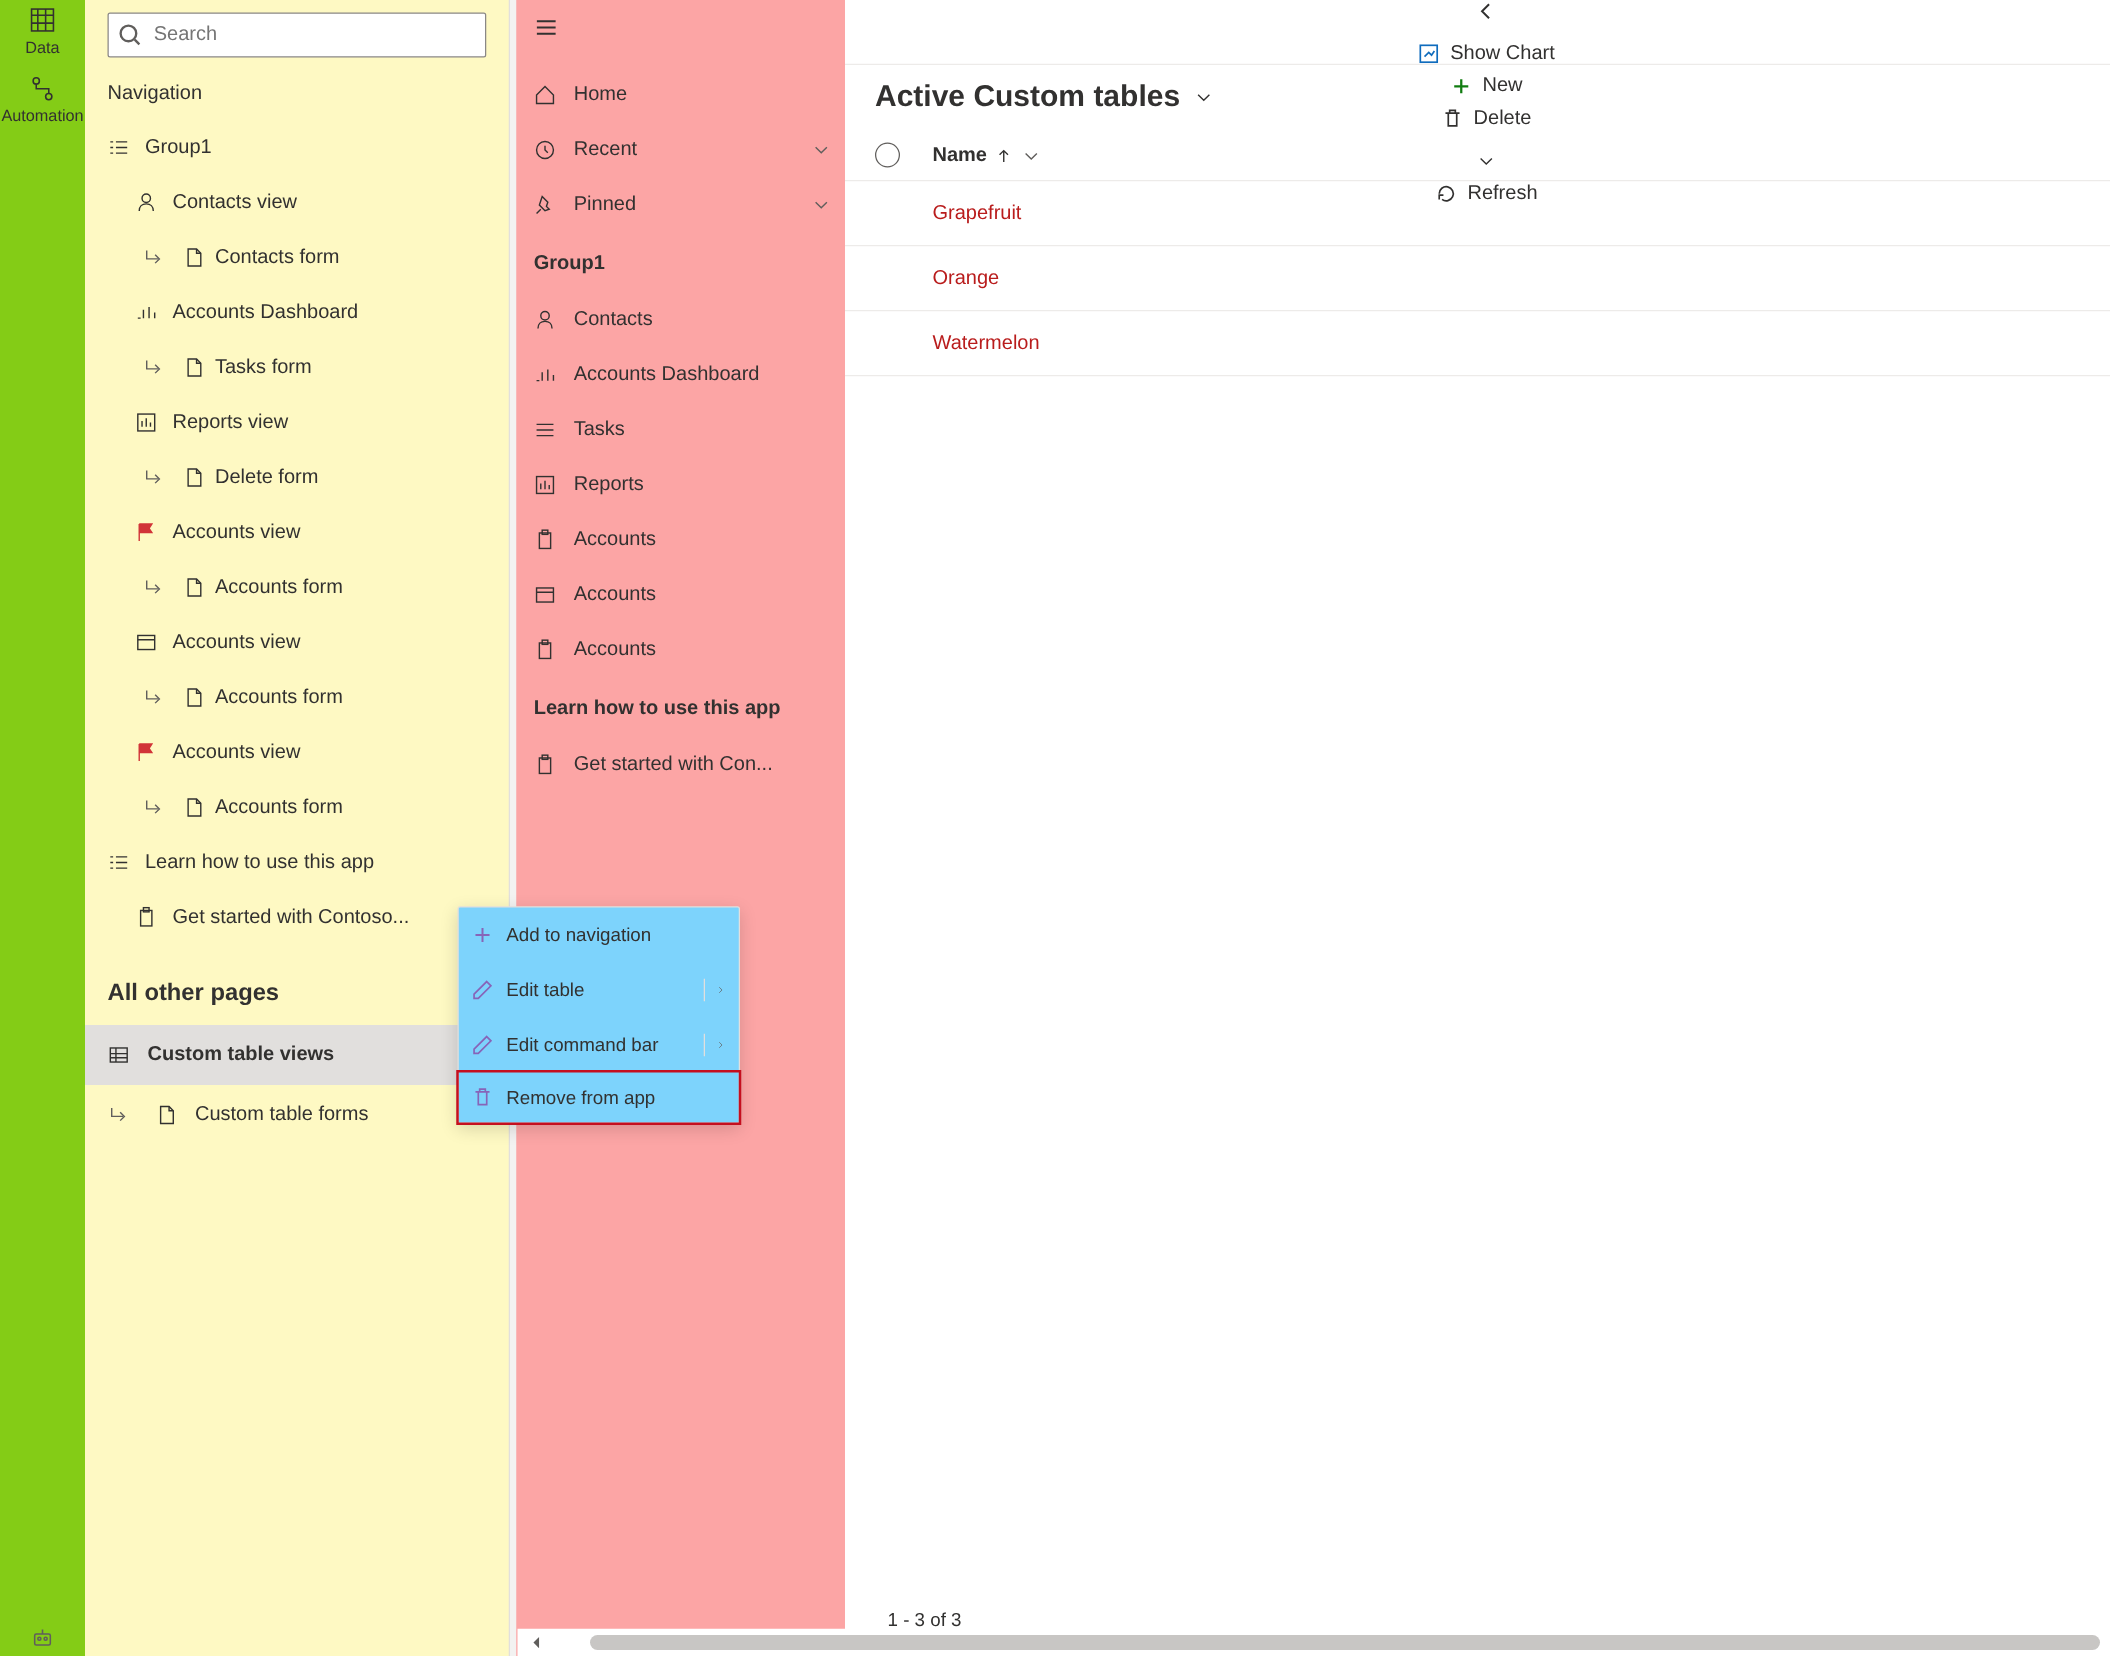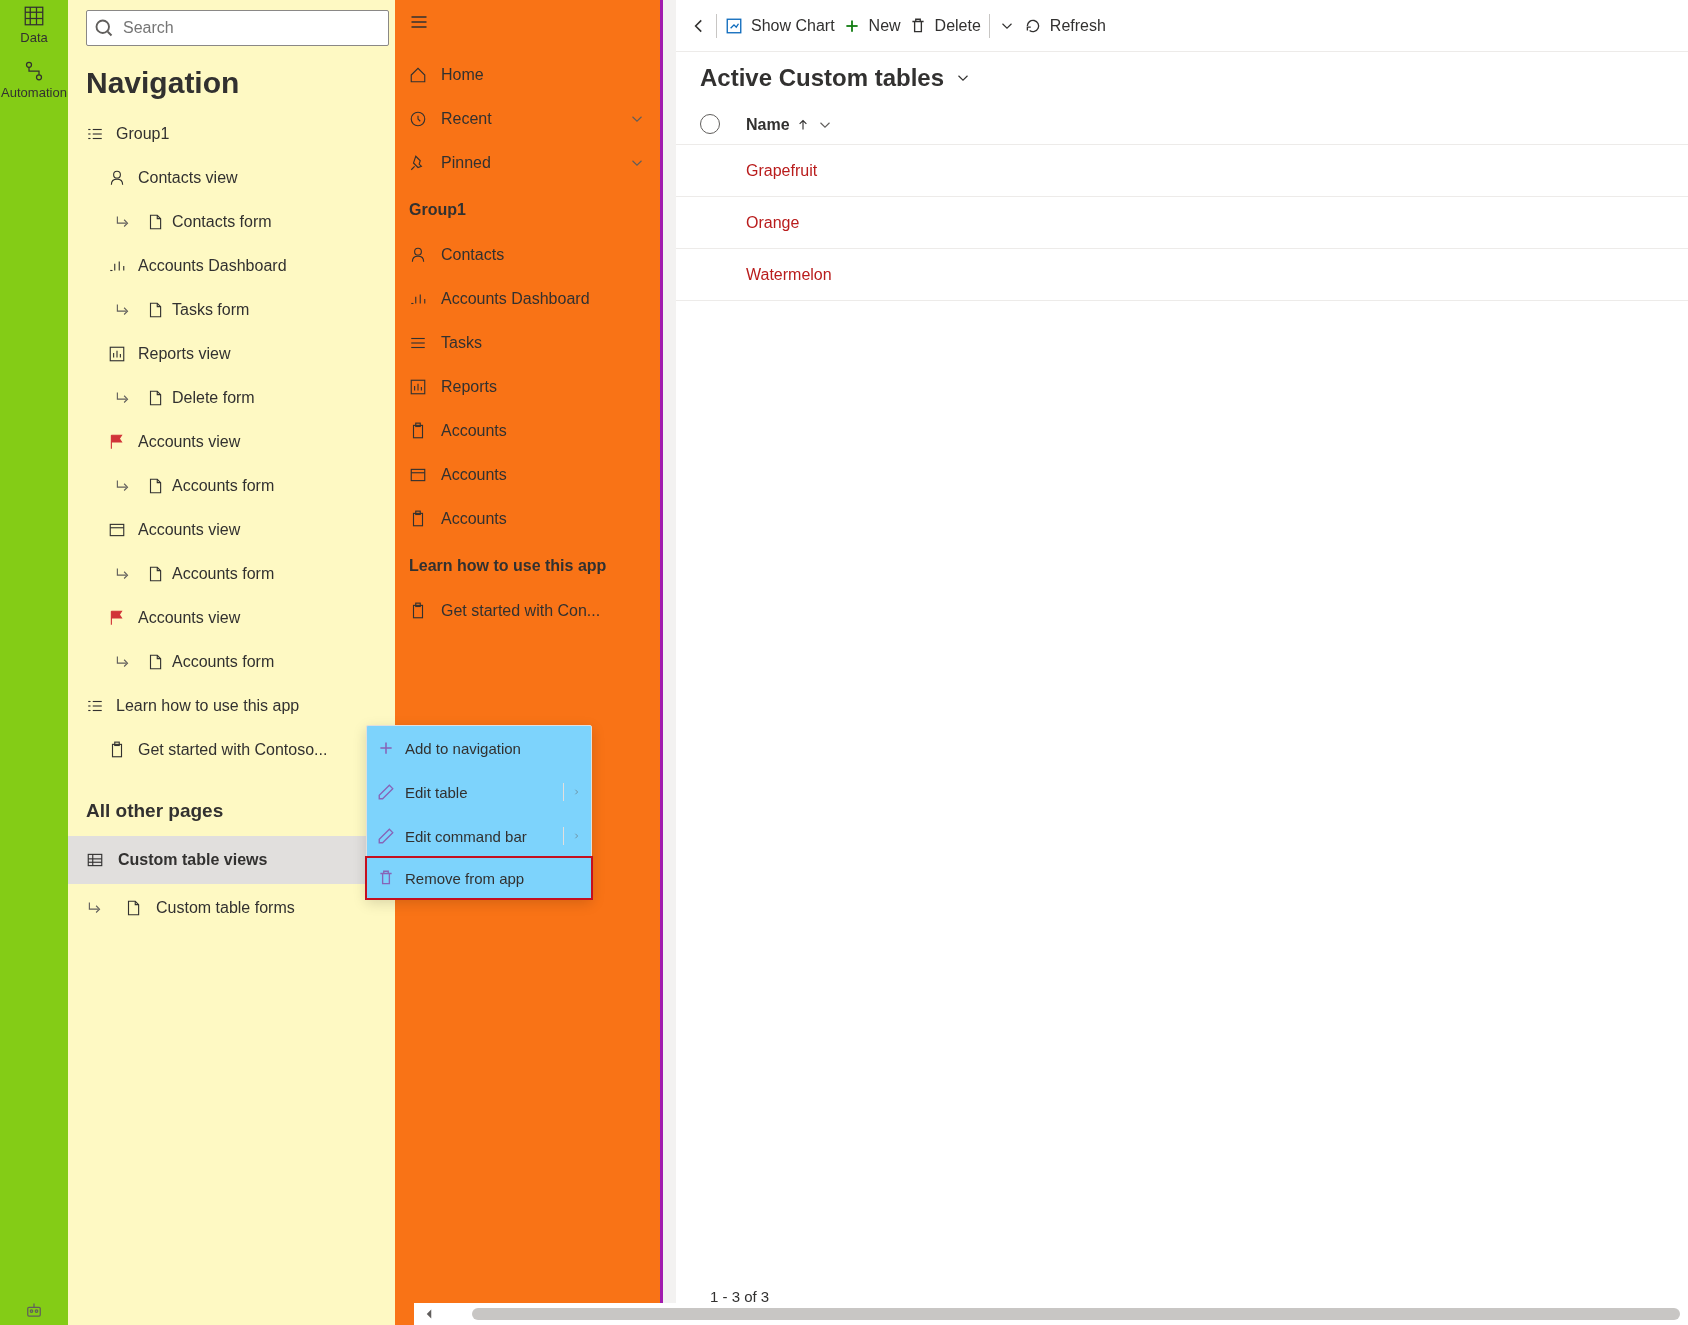--- a/index.html
+++ b/index.html
@@ -64,21 +64,21 @@
   padding-left: 36px;
   font-size: 16px;
   background: #fff;
 }
 .search-icon {
   position: absolute;
   margin-left: 8px; margin-top: 8px;
   color: #605e5c;
 }
 .nav-title {
-  font-size: 30px; font-weight: 700;
+  font-size: 16px; font-weight: 400;
   padding: 20px 18px 12px 18px;
 }
 .tree { padding-left: 12px; }
 .tree-row {
   display: flex; align-items: center;
   height: 44px;
   padding-left: 6px;
   gap: 12px;
   cursor: pointer;
   font-size: 16px;
@@ -103,25 +103,25 @@
   margin-left: auto;
   margin-right: 14px;
   letter-spacing: 2px;
   color: #605e5c;
   cursor: pointer;
 }
 
 
 .app-nav {
   position: absolute;
-  left: 395px; top: 0;
+  left: 413px; top: 0;
   width: 268px;
   height: 100%;
-  background: #f97316;
-  border-right: 3px solid #a21caf;
+  background: #fca5a5;
+  border-right: 1px solid #a21caf;
 }
 .app-nav .hamburger {
   padding: 12px 14px;
   cursor: pointer;
 }
 .app-links { padding: 6px 0; }
 .app-link {
   display: flex; align-items: center;
   height: 44px;
   padding: 0 14px;
@@ -141,20 +141,21 @@
   left: 676px; top: 0; right: 0;
   height: 100%;
   background: #fff;
 }
 .cmd-bar {
   height: 52px;
   display: flex; align-items: center;
   gap: 8px;
   padding-left: 14px;
   border-bottom: 1px solid #edebe9;
+  flex-direction: column;
 }
 .cmd-btn {
   display: flex; align-items: center; gap: 8px;
   font-size: 16px;
   cursor: pointer;
   color: #323130;
 }
 .cmd-sep { width: 1px; height: 24px; background: #c8c6c4; }
 .main-title-row {
   display: flex; align-items: center;

